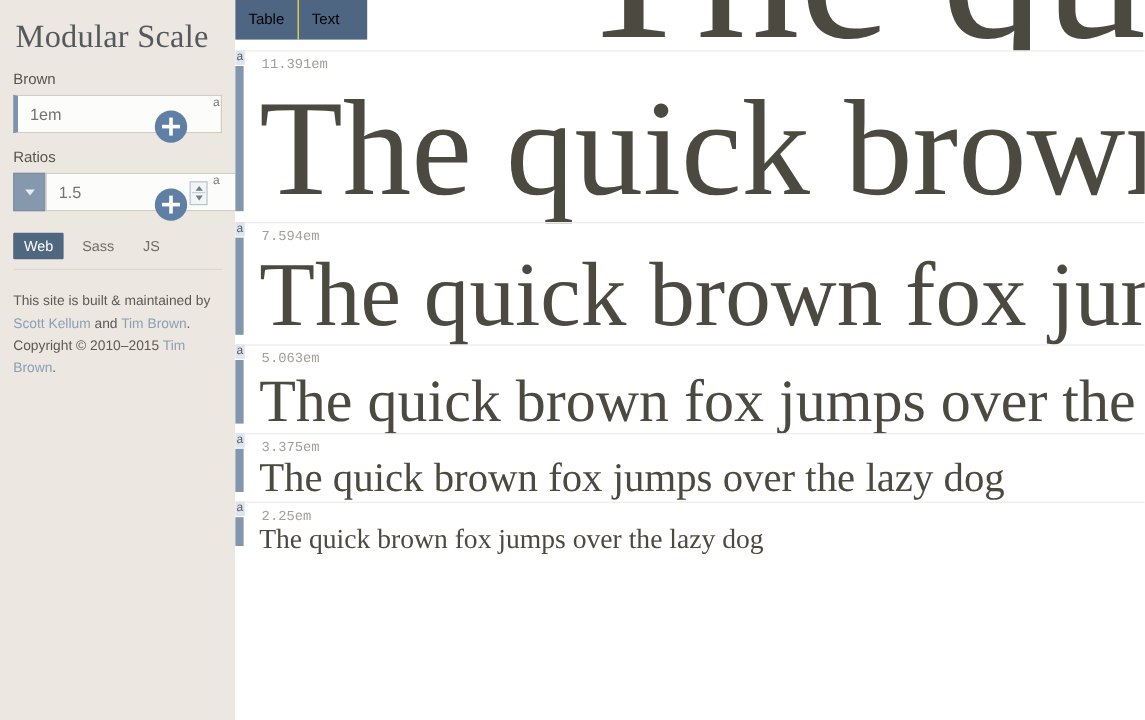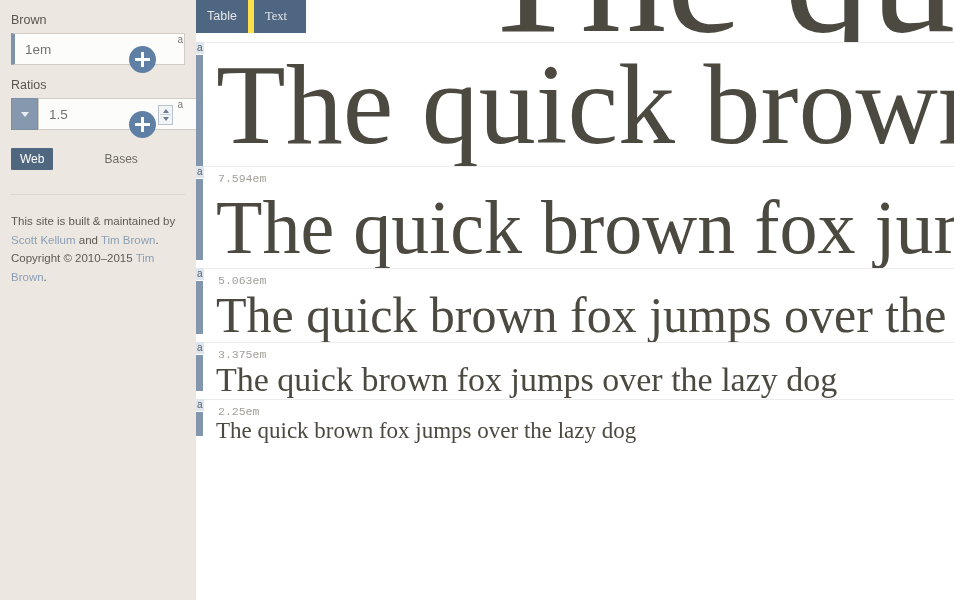--- a/index.html
+++ b/index.html
@@ -173,25 +173,24 @@
   .spinner .sp-up { top: 3px; border-bottom: 4px solid #6c7d91; }
   .spinner .sp-dn { bottom: 3px; border-top: 4px solid #6c7d91; }
   .spinner .sp-mid {
     position: absolute;
     left: 1px; right: 1px; top: 8px;
     height: 1px; background: #c6cfd9;
   }
 
   #output-tabs {
     margin-top: 18px;
-    padding-bottom: 24px;
+    padding-bottom: 8px;
     border-bottom: 1px solid #ded7cf;
     display: flex;
     align-items: center;
-    gap: 36px;
   }
   .out-tab {
     font-size: 12px;
     color: #6f6d68;
     padding: 4px 9px;
     margin-right: 6px;
     cursor: pointer;
     border-radius: 1px;
   }
   .out-tab.active {
@@ -226,30 +225,29 @@
     left: 0;
     top: 0;
     width: 110px;
     height: 33px;
     background: #4f6683;
     display: flex;
     z-index: 10;
   }
   .vtab {
     font-size: 12.5px;
-    color: #e5e5e5;
+    color: #000000;
     padding: 9px 11px 0 11px;
     cursor: pointer;
     height: 33px;
     box-sizing: border-box;
     white-space: nowrap;
   }
   .vtab + .vtab {
-    border-left: 6px solid #fde047;
-    font-family: Liberation Serif, serif;
+    border-left: 1px solid #fde047;
   }
 
   #scroll-area {
     position: absolute;
     left: 0;
     top: 0;
     width: 758px;
     height: 600px;
     overflow: hidden;
   }
@@ -310,20 +308,21 @@
     padding-left: 280px;
   }
 </style>
 </head>
 <body>
 
 <div id="app">
 
   <aside id="sidebar">
 
+    <h1 id="app-title">Modular Scale</h1>
 
 
     <div class="field-label">Brown</div>
     <div class="input-row">
       <input class="text-input" type="text" value="1em" style="">
       <span class="acc-mark">a</span>
       <span class="plus-btn"></span>
     </div>
 
     <div class="field-label">Ratios</div>
@@ -336,21 +335,21 @@
         <span class="sp-up"></span>
         <span class="sp-mid"></span>
         <span class="sp-dn"></span>
       </span>
       <span class="acc-mark">a</span>
       <span class="plus-btn"></span>
     </div>
 
     <div id="output-tabs">
       <span class="out-tab active">Web</span>
-      <span class="out-tab">Bases</span>
+      <span class="out-tab">Sass</span>
       <span class="out-tab">JS</span>
     </div>
 
     <div id="credits">
       <span>This site is built &amp; maintained by</span><br>
       <a href="#">Scott Kellum</a><span> and </span><a href="#">Tim Brown</a><span>.</span><br>
       <span>Copyright © 2010–2015 </span><a href="#">Tim Brown</a><span>.</span>
     </div>
 
   </aside>
@@ -365,20 +364,21 @@
     <div id="scroll-area">
 
       <div id="clipped-top">
         <div class="spec-text">The quick brown fox jumps over the lazy dog</div>
       </div>
 
       <div id="rows" style="padding-top: 42px;">
           <div class="spec-row">
             <span class="tick" style="height: 121px;"></span>
             <span class="tick-a">a</span>
+            <div class="size-label">11.391em</div>
             <div class="spec-text" style="font-size: 114px;">The quick brown fox jumps over the lazy dog</div>
           </div>
           <div class="spec-row">
             <span class="tick" style="height: 81px;"></span>
             <span class="tick-a">a</span>
             <div class="size-label">7.594em</div>
             <div class="spec-text" style="font-size: 76px;">The quick brown fox jumps over the lazy dog</div>
           </div>
           <div class="spec-row">
             <span class="tick" style="height: 53px;"></span>

